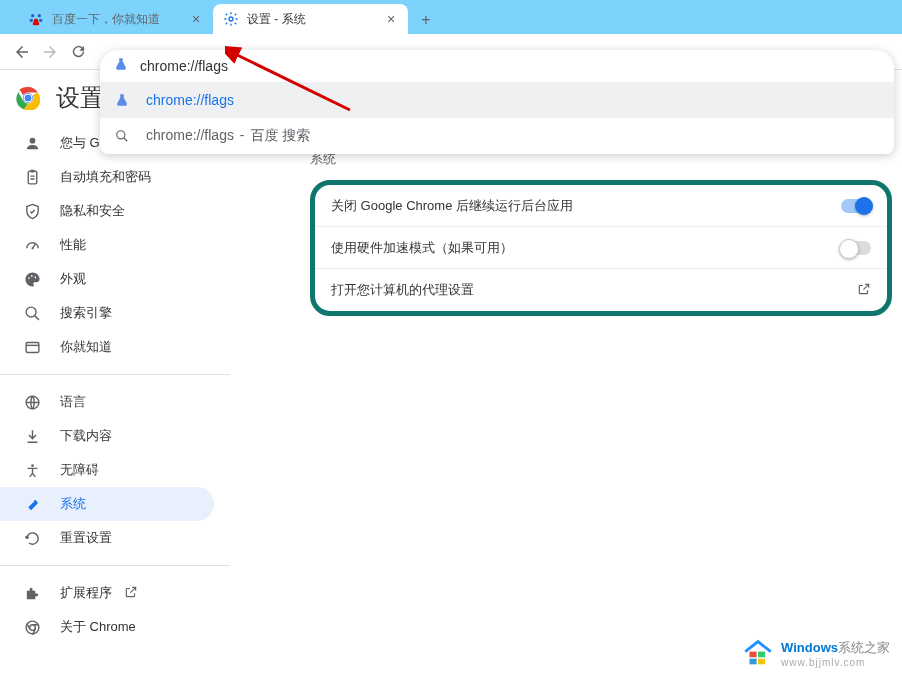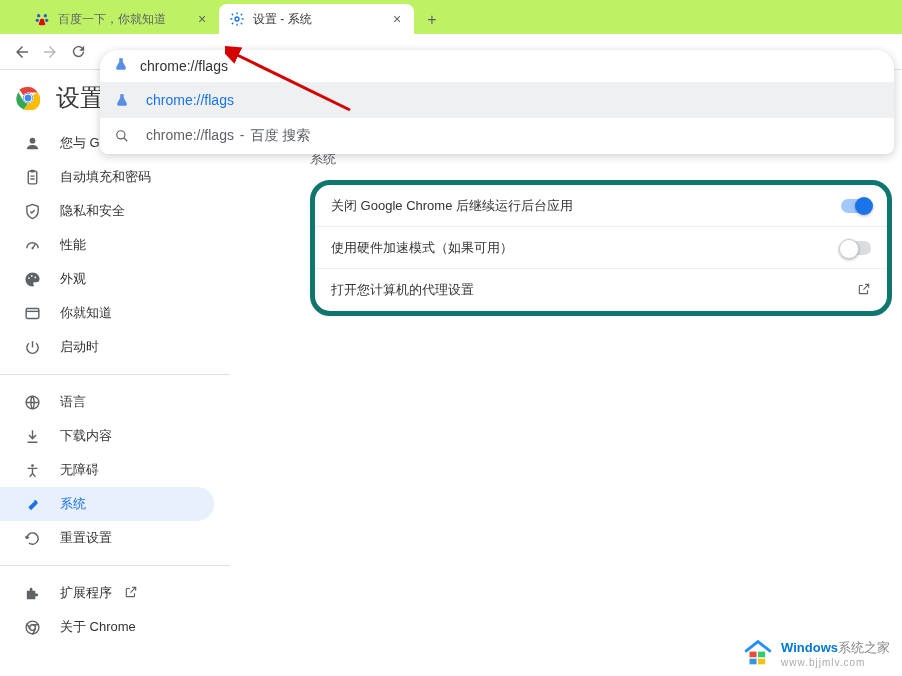--- a/index.html
+++ b/index.html
@@ -1,19 +1,19 @@
 <!DOCTYPE html>
 <html><head>
   <meta charset="utf-8">
   <style>
     * { margin: 0; padding: 0; box-sizing: border-box; font-family: "Microsoft YaHei", Arial, sans-serif; }
     body { width: 902px; height: 676px; background: #fff; overflow: hidden; position: relative; }
     
     
-    .tab-bar { height: 34px; background: #bef264; display: flex; align-items: flex-end; padding-left: 24px; }
+    .tab-bar { height: 34px; background: #7dd3fc; display: flex; align-items: flex-end; padding-left: 18px; }
     .tab { height: 30px; display: flex; align-items: center; padding: 0 10px 0 10px; font-size: 12px; color: #5f6368; position: relative; border-radius: 8px 8px 0 0; min-width: 195px; max-width: 205px; }
     .tab.active { background: #fff; color: #333; }
     .tab .favicon { width: 16px; height: 16px; margin-right: 8px; flex-shrink: 0; }
     .tab .title { flex: 1; white-space: nowrap; overflow: hidden; text-overflow: ellipsis; }
     .tab .close { width: 14px; height: 14px; display: flex; align-items: center; justify-content: center; color: #5f6368; font-size: 14px; cursor: pointer; }
     .new-tab-btn { width: 28px; height: 28px; display: flex; align-items: center; justify-content: center; color: #5f6368; font-size: 16px; cursor: pointer; margin-left: 4px; }
     
     
     .toolbar { height: 36px; background: #fff; display: flex; align-items: center; padding: 0 8px; border-bottom: 1px solid #e0e0e0; position: relative; }
     .nav-btn { width: 28px; height: 28px; display: flex; align-items: center; justify-content: center; color: #5f6368; cursor: pointer; }
@@ -214,34 +214,34 @@
             <circle cx="7" cy="10" r="1.2" fill="#fff"></circle>
             <circle cx="11" cy="7" r="1.2" fill="#fff"></circle>
             <circle cx="16" cy="9" r="1.2" fill="#fff"></circle>
           </svg>
         </span>
         <span>外观</span>
       </div>
       <div class="nav-item">
         <span class="nav-icon">
           <svg width="17" height="17" viewBox="0 0 24 24">
+            <circle cx="10" cy="10" r="7" fill="none" stroke="currentColor" stroke-width="2"></circle>
+            <path d="M15 15l6 6" stroke="currentColor" stroke-width="2"></path>
+          </svg>
+        </span>
+        <span>搜索引擎</span>
+      </div>
+      <div class="nav-item">
+        <span class="nav-icon">
+          <svg width="17" height="17" viewBox="0 0 24 24">
             <rect x="3" y="5" width="18" height="14" rx="2" fill="none" stroke="currentColor" stroke-width="2"></rect>
             <path d="M3 9h18" stroke="currentColor" stroke-width="2"></path>
           </svg>
         </span>
         <span>你就知道</span>
-      </div>
-      <div class="nav-item">
-        <span class="nav-icon">
-          <svg width="17" height="17" viewBox="0 0 24 24">
-            <path d="M12 3v9" stroke="currentColor" stroke-width="2"></path>
-            <path d="M7 6a8 8 0 1 0 10 0" fill="none" stroke="currentColor" stroke-width="2"></path>
-          </svg>
-        </span>
-        <span>启动时</span>
       </div>
       <div class="nav-divider"></div>
       <div class="nav-item">
         <span class="nav-icon">
           <svg width="17" height="17" viewBox="0 0 24 24">
             <circle cx="12" cy="12" r="9" fill="none" stroke="currentColor" stroke-width="2"></circle>
             <path d="M3 12h18M12 3c3 3 3 15 0 18M12 3c-3 3-3 15 0 18" fill="none" stroke="currentColor" stroke-width="2"></path>
           </svg>
         </span>
         <span>语言</span>

